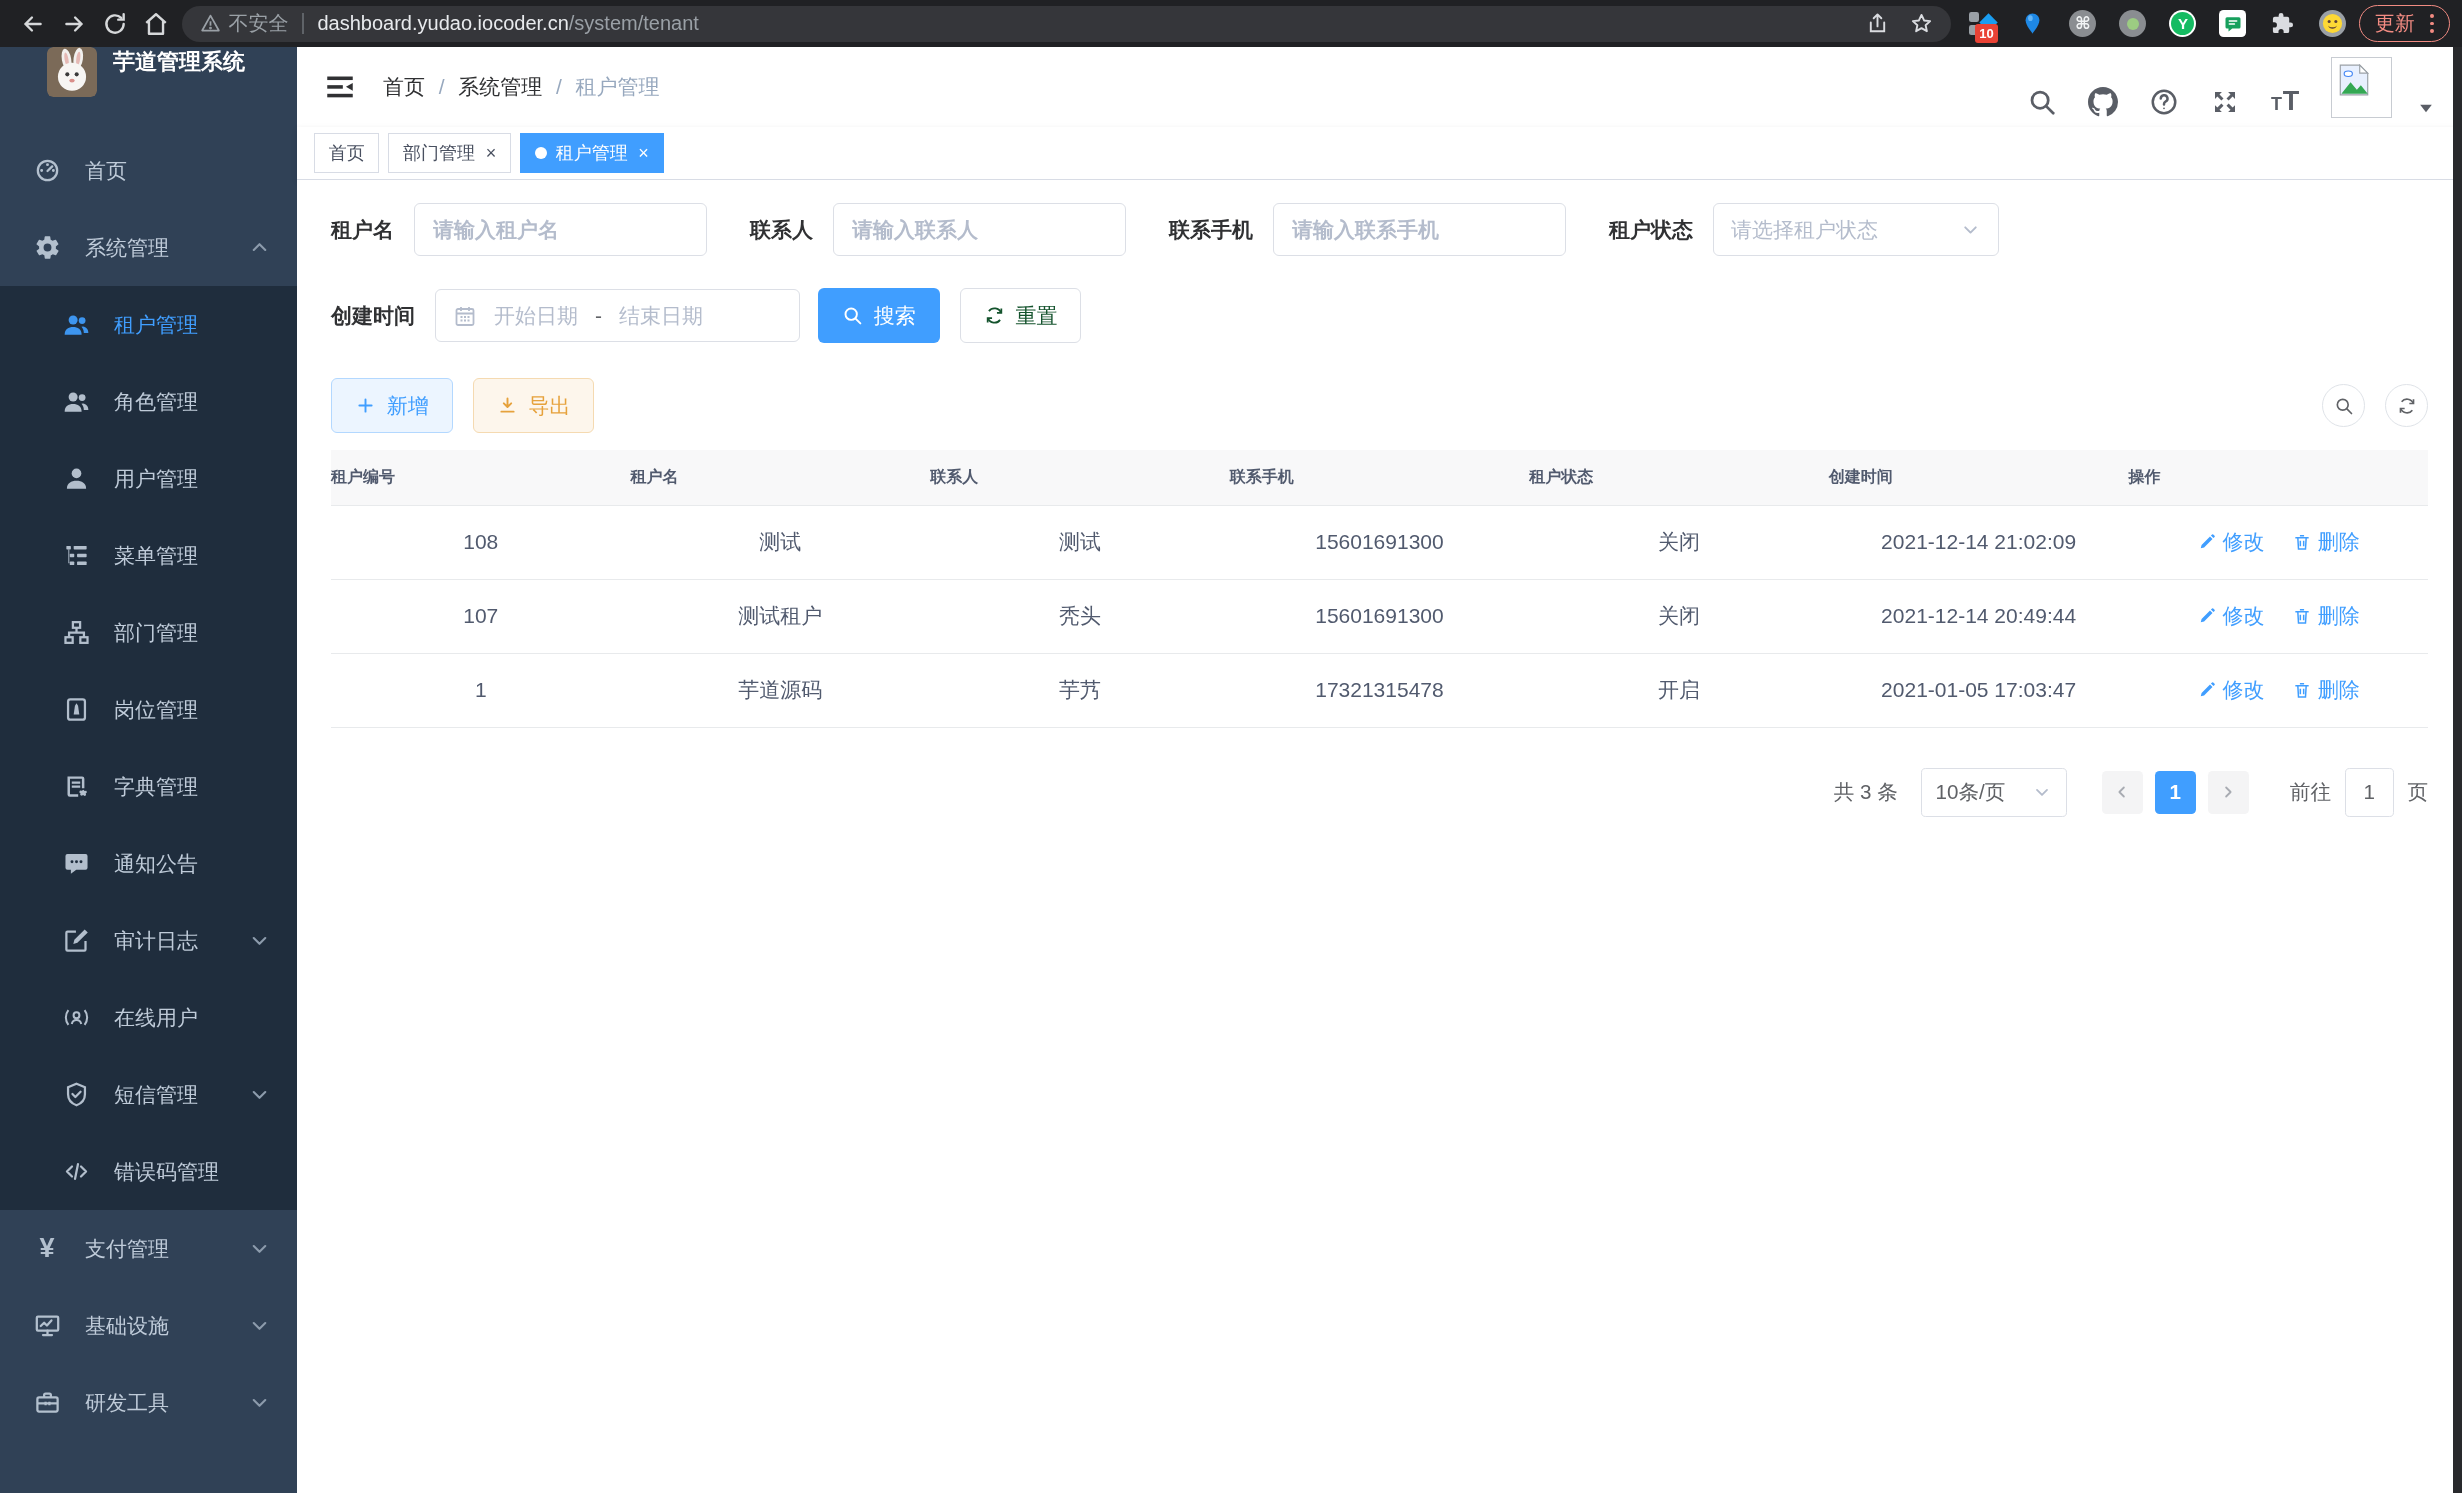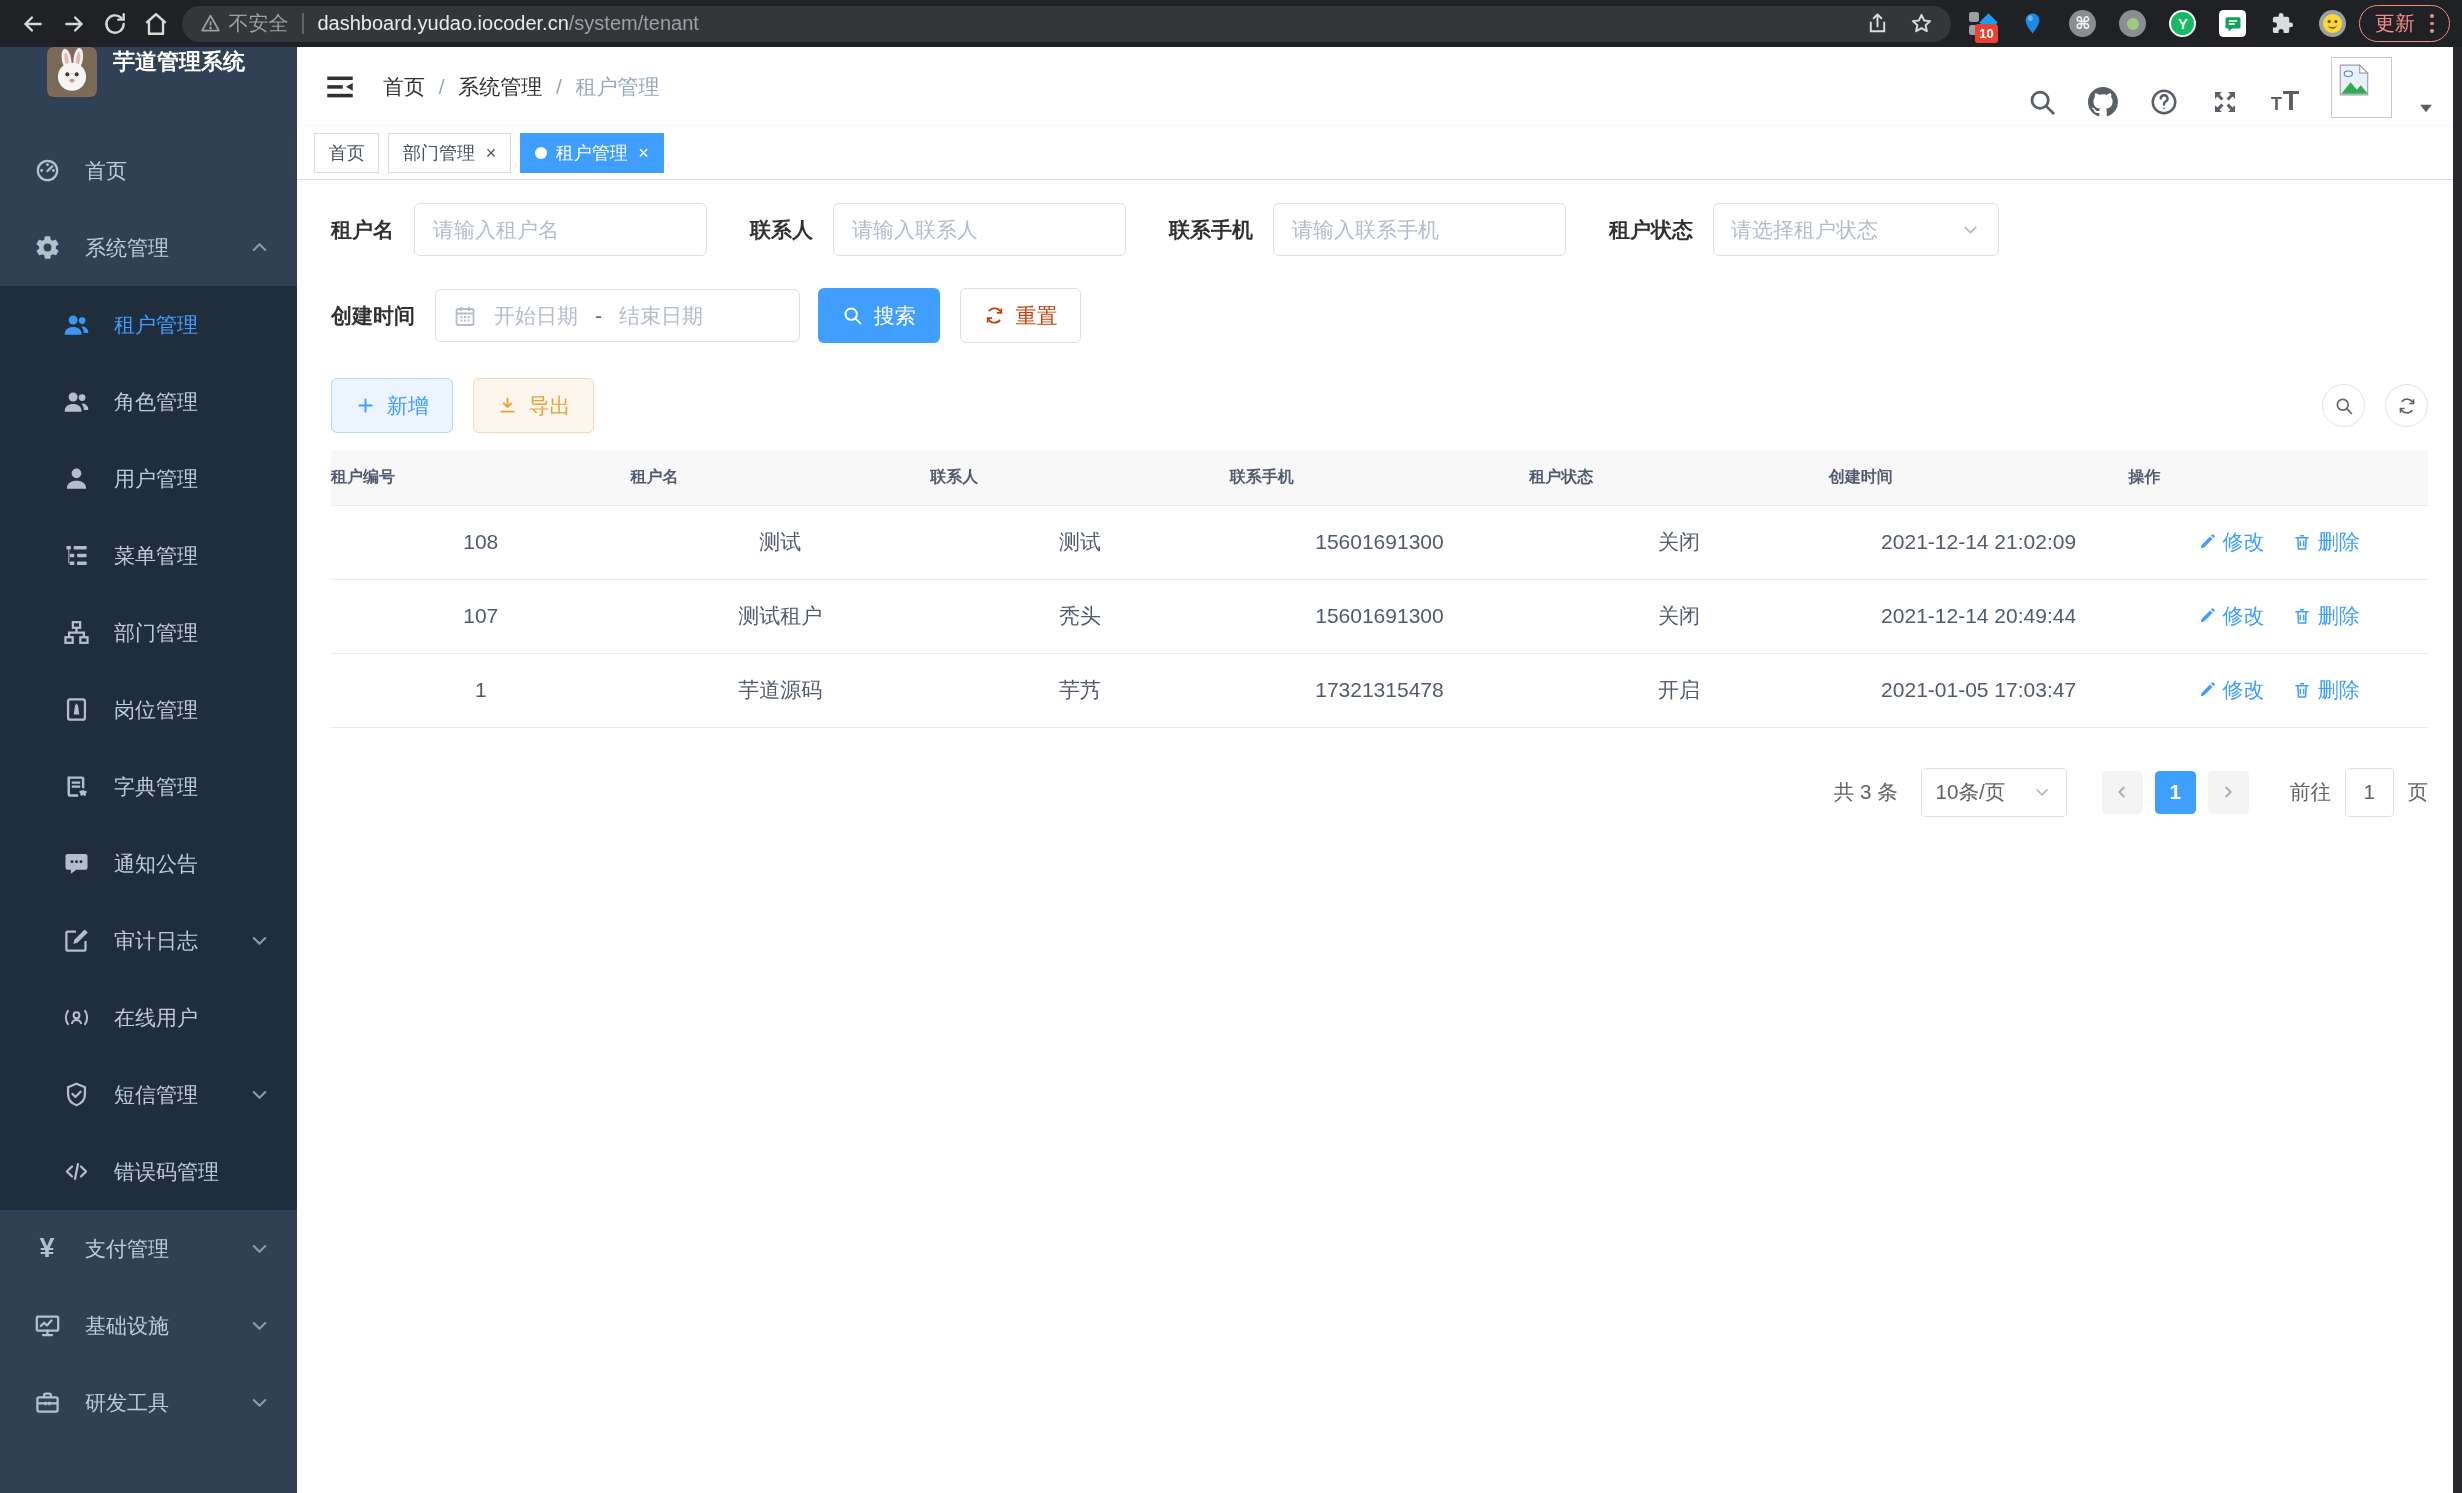--- a/index.html
+++ b/index.html
@@ -82,32 +82,32 @@
 .tag-dot { display:none; width:12px; height:12px; border-radius:50%; background:#fff; margin-right:9px; }
 .tag.active .tag-dot { display:inline-block; }
 .tag-close { margin-left:10.7px; font-size:18px; line-height:1; }
 
 
 .content { flex:1 1 auto; padding:23px 34px 0; background:#fff; }
 .filter-row { display:flex; align-items:center; }
 .field { display:flex; align-items:center; margin-right:43px; }
 .field-label { font-weight:700; color:#303133; font-size:21px; margin-right:20px; white-space:nowrap; }
 .input, .select-box, .date-box { height:53px; border:1.5px solid #dcdfe6; border-radius:6px; background:#fff; font-size:21px; }
-.input { width:293px; padding:0 18px; color:#606266; font-family:inherit; }
+.input { width:293px; padding:0 18px; color:#606266; font-family:inherit;font-weight:bold; }
 .input::placeholder { color:#b4bccc; }
 .select-box { width:286px; display:flex; align-items:center; justify-content:space-between; padding:0 17px; color:#b4bccc; cursor:pointer; }
 .select-box .chev { width:21px; height:21px; color:#b4bccc; }
 .row-2 { margin-top:32px; }
 .date-box { width:365px; display:flex; align-items:center; padding:0 17px; gap:17px; color:#b4bccc; cursor:pointer; }
 .date-box .cal { width:24px; height:24px; color:#b4bccc; flex:0 0 auto; }
 .date-sep { color:#606266; }
 .btn { height:55px; border-radius:6px; font-size:21px; display:inline-flex; align-items:center; gap:10.7px; padding:0 23px; border:1.5px solid transparent; cursor:pointer; font-family:inherit; white-space:nowrap; }
 .btn svg { width:21px; height:21px; }
 .btn-primary { background:#409eff; color:#fff; margin-left:18px; }
-.btn-default { background:#fff; border-color:#dcdfe6; color:#c2410c; margin-left:20px; }
+.btn-default { background:#fff; border-color:#dcdfe6; color:#14532d; margin-left:20px; }
 .btn-plain-primary { background:#ecf5ff; border-color:#b3d8ff; color:#409eff; }
 .btn-plain-warning { background:#fdf6ec; border-color:#f5dab1; color:#e6a23c; margin-left:20px; }
 .toolbar-row { display:flex; align-items:center; margin-top:35px; }
 .round-btns { margin-left:auto; display:flex; gap:20px; }
 .round-btn { width:43px; height:43px; border-radius:50%; border:1.5px solid #dfe3e8; background:#fff; color:#606266; display:flex; align-items:center; justify-content:center; cursor:pointer; }
 .round-btn svg { width:20px; height:20px; }
 
 
 table.grid { width:100%; border-collapse:collapse; table-layout:fixed; margin-top:17px; }
 .grid th { background:#f8f8f9; color:#515a6e; font-weight:700; font-size:16px; height:55px; text-align:left; border-bottom:1.5px solid #e8eaec; }

